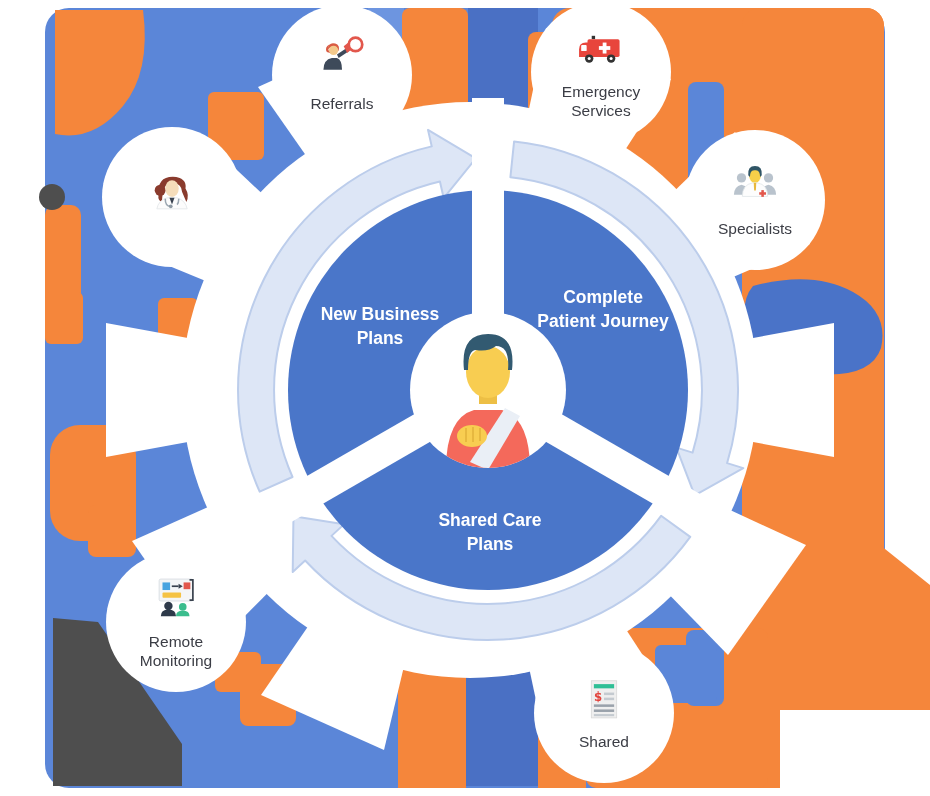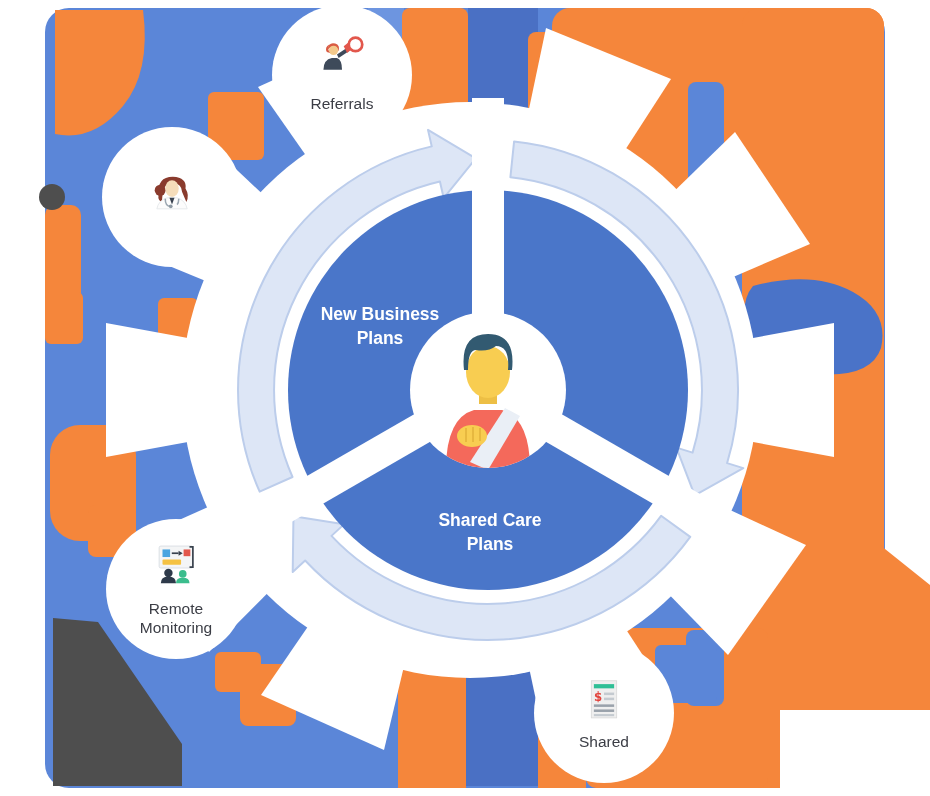--- a/index.html
+++ b/index.html
@@ -83,20 +83,22 @@
       <circle cx="0" cy="0" r="200" fill="#4a76c9"></circle>
       <g fill="#ffffff">
         <rect x="-16" y="-292" width="32" height="236"></rect>
         <rect x="-16" y="-292" width="32" height="236" transform="rotate(120)"></rect>
         <rect x="-16" y="-292" width="32" height="236" transform="rotate(240)"></rect>
       </g>
     </svg>
 
     <div class="seg-label" style="left:192px;top:237px">New Business
 Plans</div>
+    <div class="seg-label" style="left:415px;top:220px">Complete
+Patient Journey</div>
     <div class="seg-label" style="left:302px;top:443px">Shared Care
 Plans</div>
 
     <svg class="patient" viewBox="0 0 160 160">
       <defs>
           <clipPath id="pclip">
             <circle cx="80" cy="80" r="78"></circle>
           </clipPath>
         </defs>
       <circle cx="80" cy="80" r="78" fill="#ffffff"></circle>
@@ -118,40 +120,73 @@
       <polygon points="34,12 44,4 48,12 38,20" fill="#e2574c"></polygon>
       <circle cx="48" cy="10" r="8" fill="#ffffff" stroke="#e2574c" stroke-width="3.2"></circle>
       <path d="M15,16 Q16,7 24,9 Q30,11 28,18 Q25,12 21,13 Q17,13 15,16 Z" fill="#d95b43"></path>
       <circle cx="22" cy="17" r="5.5" fill="#f3c98b"></circle>
       <path d="M14,19 Q11,13 17,10 Q14,16 18,20 Z" fill="#d95b43"></path>
       <path d="M10,40 Q10,28 20,26 L26,26 Q32,28 32,40 Z" fill="#3e4a5a"></path>
     </svg>
     <div class="node-label">Referrals</div>
   </div>
 
-
+  <div class="node" style="left:531px;top:2px">
+    <svg class="icon" viewBox="0 0 64 64">
+      <rect x="21" y="14" width="4" height="4" fill="#333333"></rect>
+      <rect x="16" y="18" width="38" height="21" rx="2" fill="#e8453c"></rect>
+      <path d="M6,39 V30 Q6,22 14,22 H17 V39 Z" fill="#e8453c"></path>
+      <rect x="8.5" y="25" width="6.5" height="7" rx="1" fill="#fdfdfd"></rect>
+      <rect x="34" y="22" width="4.5" height="13" fill="#ffffff"></rect>
+      <rect x="29.5" y="26.2" width="13.5" height="4.5" fill="#ffffff"></rect>
+      <circle cx="18" cy="41" r="5" fill="#333333"></circle>
+        <circle cx="18" cy="41" r="1.8" fill="#ffffff"></circle>
+      <circle cx="44" cy="41" r="5" fill="#333333"></circle>
+        <circle cx="44" cy="41" r="1.8" fill="#ffffff"></circle>
+    </svg>
+    <div class="node-label">Emergency
+Services</div>
+  </div>
+
+  <div class="node" style="left:685px;top:130px">
+    <svg class="icon" viewBox="0 0 64 64">
+      <g fill="#b9c3cd">
+        <circle cx="16" cy="20" r="5.5"></circle>
+          <path d="M7,40 Q7,30 16,28 Q25,30 25,40 Z"></path>
+        <circle cx="48" cy="20" r="5.5"></circle>
+          <path d="M39,40 Q39,30 48,28 Q57,30 57,40 Z"></path>
+      </g>
+      <ellipse cx="32" cy="17" rx="7" ry="9" fill="#f7cf49"></ellipse>
+      <path d="M24,17 Q23,6 32,6 Q41,6 40,17 L38,19 Q38,10 32,11 Q26,10 26,19 Z" fill="#2f5566"></path>
+      <path d="M17,42 Q17,28 29,26 L35,26 Q47,28 47,42 Z" fill="#fdfdfd" stroke="#e3e7ea" stroke-width="1"></path>
+      <polygon points="30.5,26 33.5,26 33,35 31,35" fill="#e8b83e"></polygon>
+      <rect x="39.5" y="34.5" width="3" height="8" fill="#e2574c"></rect>
+      <rect x="37" y="37" width="8" height="3" fill="#e2574c"></rect>
+    </svg>
+    <div class="node-label">Specialists</div>
+  </div>
 
 
 
   <div class="node" style="left:534px;top:643px">
     <svg class="icon" viewBox="0 0 64 64">
       <rect x="17" y="8" width="30" height="44" fill="#efefef" stroke="#d9d9d9" stroke-width="1"></rect>
       <rect x="20" y="12" width="24" height="5" fill="#2fbf96"></rect>
       <text x="20" y="32" font-family="DejaVu Sans, sans-serif" font-size="14" font-weight="bold" fill="#e2453e">$</text>
       <rect x="32" y="22" width="12" height="3" fill="#c4cad0"></rect>
       <rect x="32" y="28" width="12" height="3" fill="#c4cad0"></rect>
       <rect x="20" y="36" width="24" height="3" fill="#9aa2ab"></rect>
       <rect x="20" y="42" width="24" height="3" fill="#9aa2ab"></rect>
       <rect x="20" y="47.5" width="24" height="2.5" fill="#c4cad0"></rect>
     </svg>
     <div class="node-label">Shared</div>
   </div>
 
 
-  <div class="node" style="left:106px;top:519px">
+  <div class="node" style="left:106px;top:552px">
     <svg class="icon" viewBox="0 0 64 64">
       <rect x="12" y="6" width="40" height="26" rx="2" fill="#f4f5f6" stroke="#d7dce1" stroke-width="1"></rect>
       <rect x="16" y="10" width="9" height="9" fill="#49a4e0"></rect>
       <line x1="27" y1="14.5" x2="35" y2="14.5" stroke="#39424e" stroke-width="2"></line>
       <polygon points="35,11.5 40,14.5 35,17.5" fill="#39424e"></polygon>
       <rect x="41" y="10" width="8" height="8" fill="#e2574c"></rect>
       <path d="M48,7 h4 v24 h-4" stroke="#39424e" stroke-width="2" fill="none"></path>
       <rect x="16" y="22" width="22" height="6" rx="1" fill="#f5c243"></rect>
       <circle cx="23" cy="38" r="5" fill="#2e3a4a"></circle>
       <path d="M14,50 Q14,42 23,42 Q32,42 32,50 Z" fill="#2e3a4a"></path>

